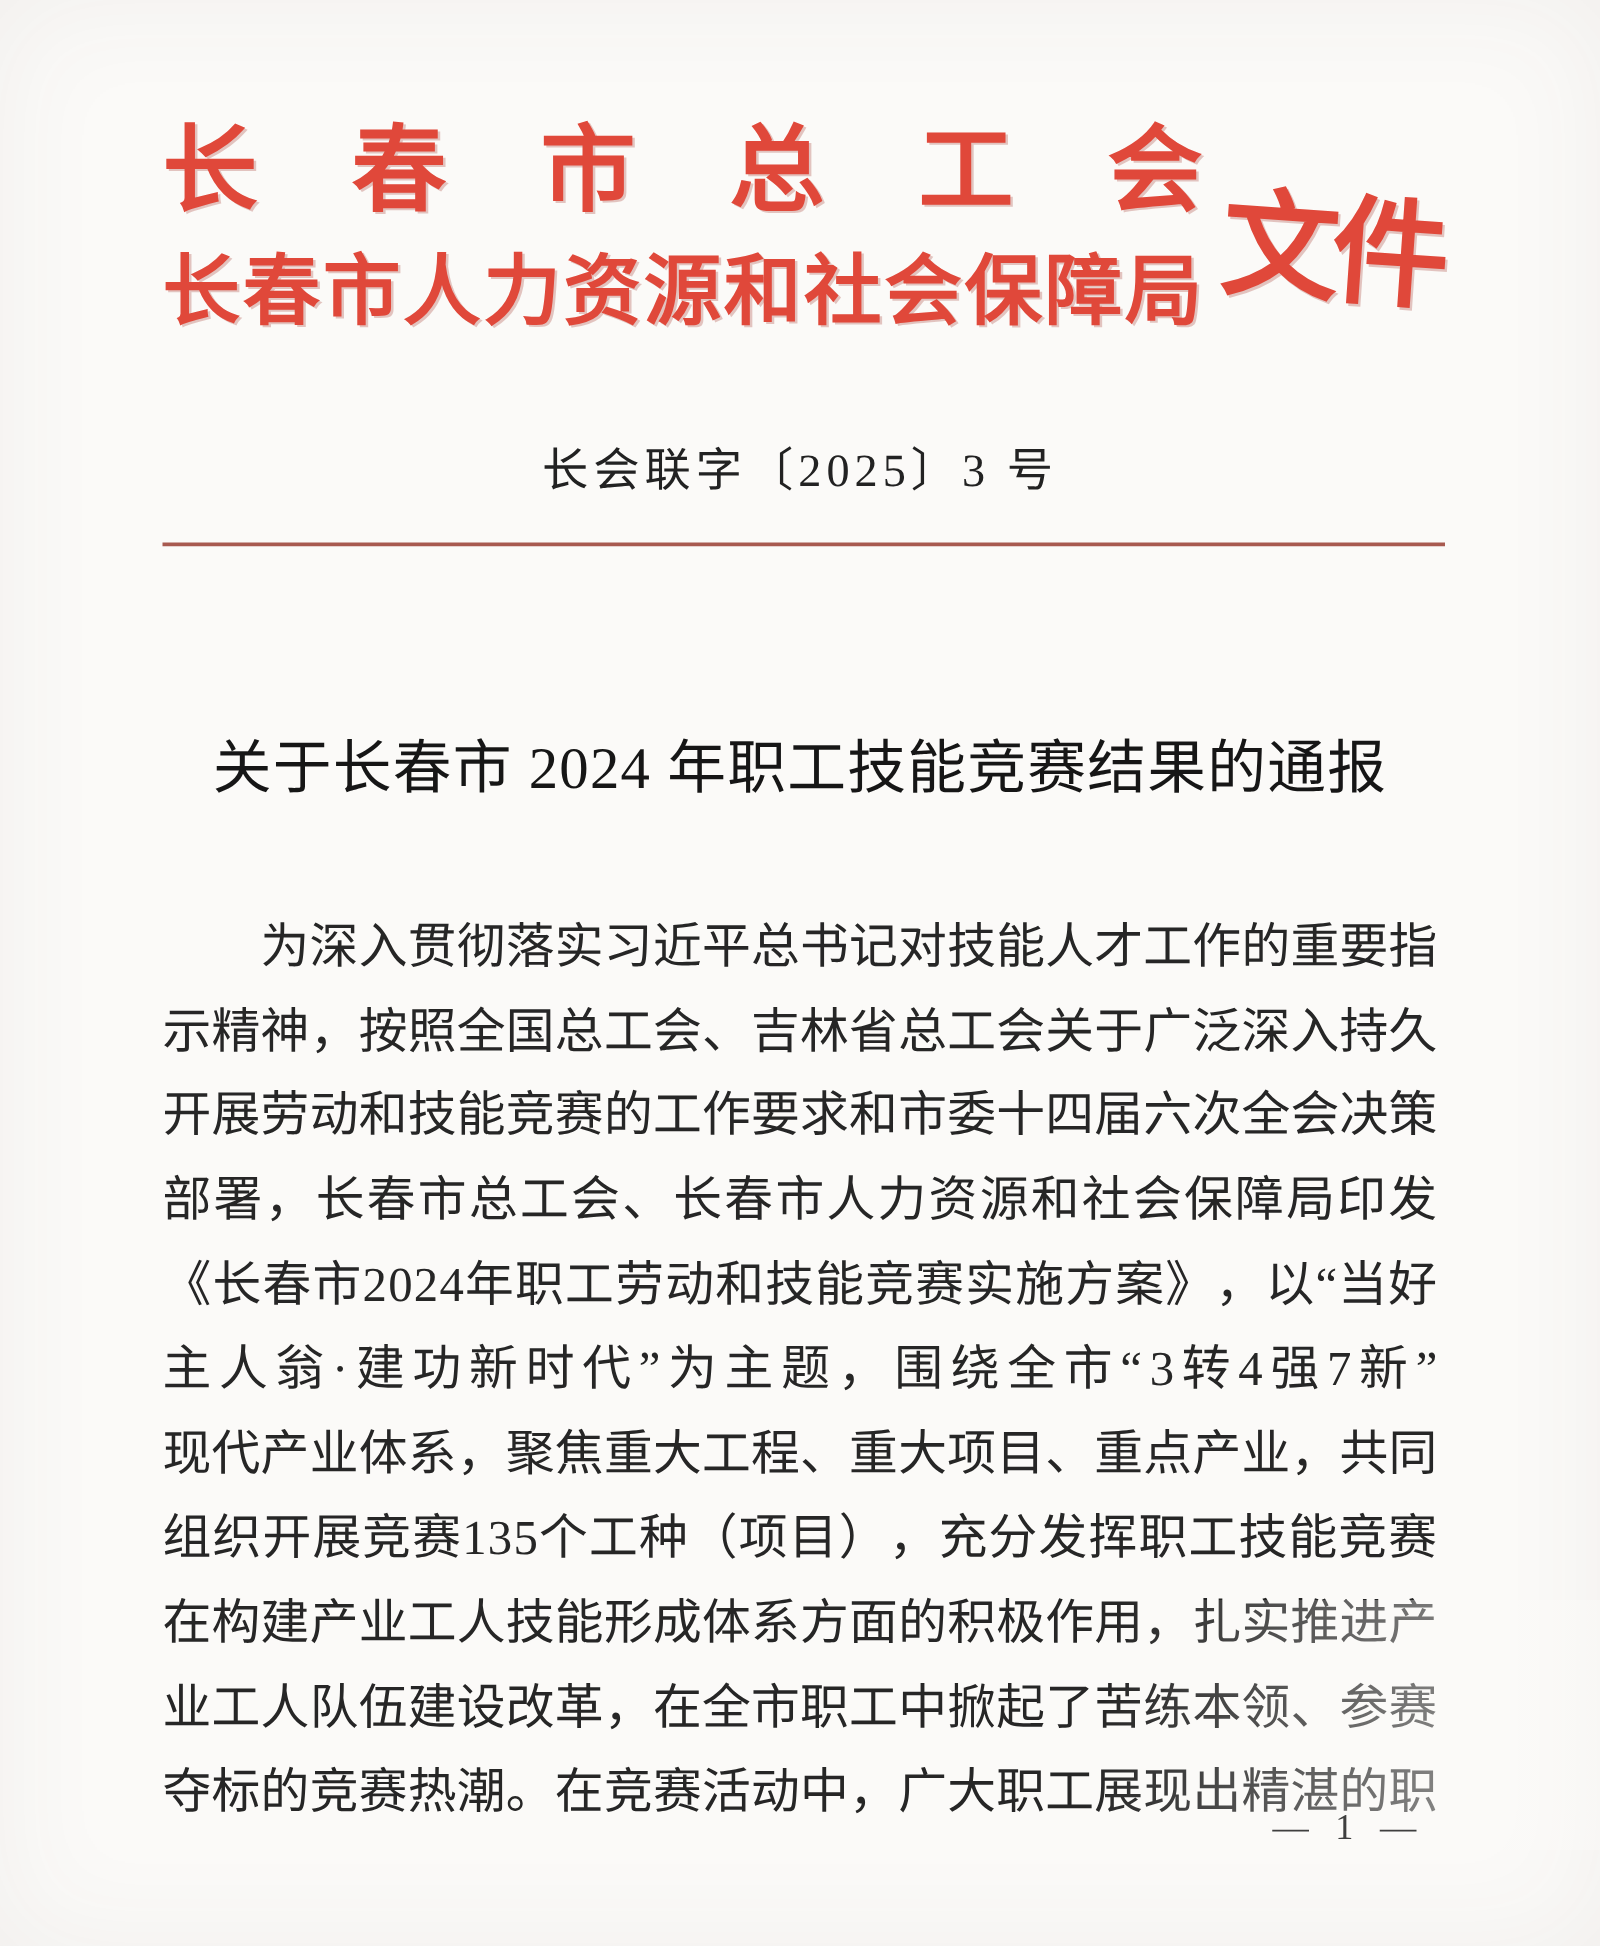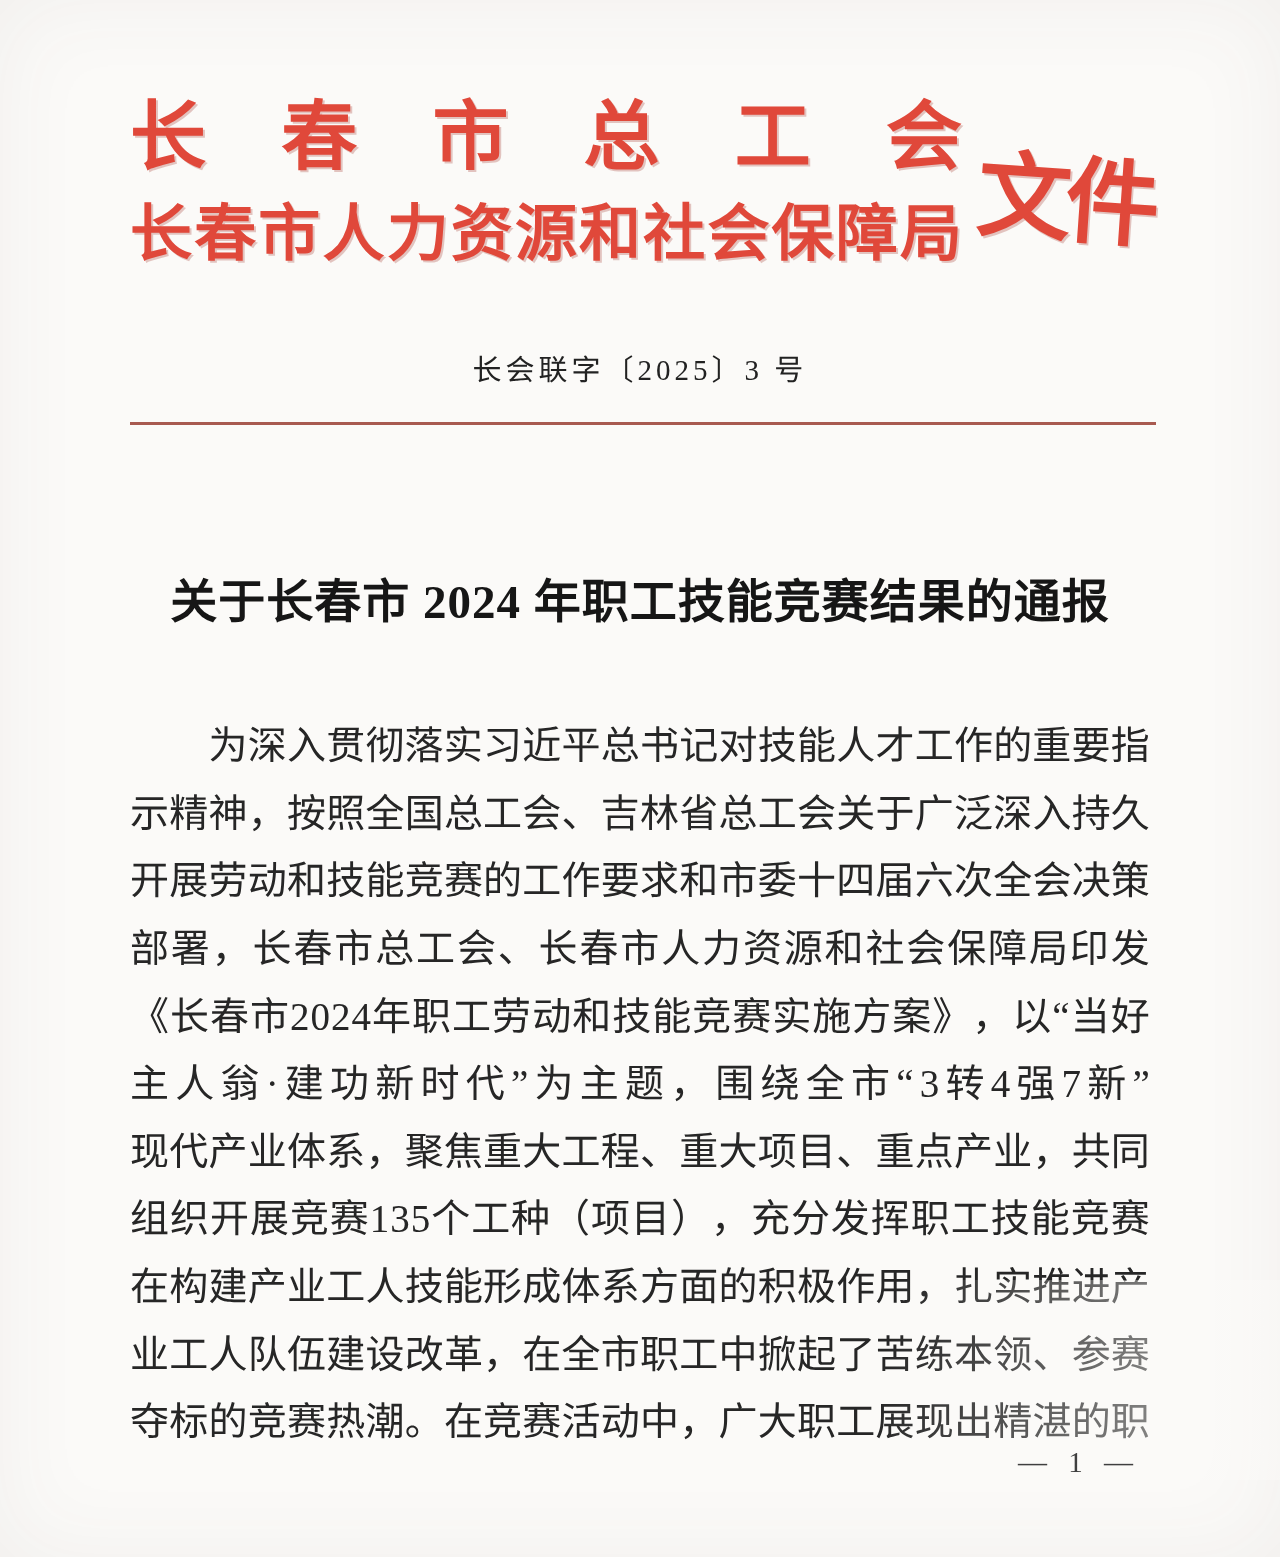--- a/index.html
+++ b/index.html
@@ -56,38 +56,38 @@
     letter-spacing: -6px;
     transform: rotate(4deg);
     white-space: nowrap;
     text-shadow: 2px 2px 0 rgba(150,30,20,0.25);
   }
 
   
   .doc-number {
     margin-top: 70px;
     text-align: center;
-    font-size: 29px;
+    font-size: 37px;
     letter-spacing: 4px;
     color: #222;
   }
 
   
   .divider {
     height: 3px;
     background: var(--divider);
     margin: 34px 124px 0 130px;
   }
 
   
   .title {
     margin-top: 138px;
     text-align: center;
     font-size: 47px;
-    font-weight: bold;
+    font-weight: normal;
     letter-spacing: 1px;
     color: var(--ink-dark);
   }
 
   
   .body-text { margin: 80px 130px 0 130px; }
   .body-line {
     height: 67.6px;
     font-size: 39px;
     color: var(--ink);

